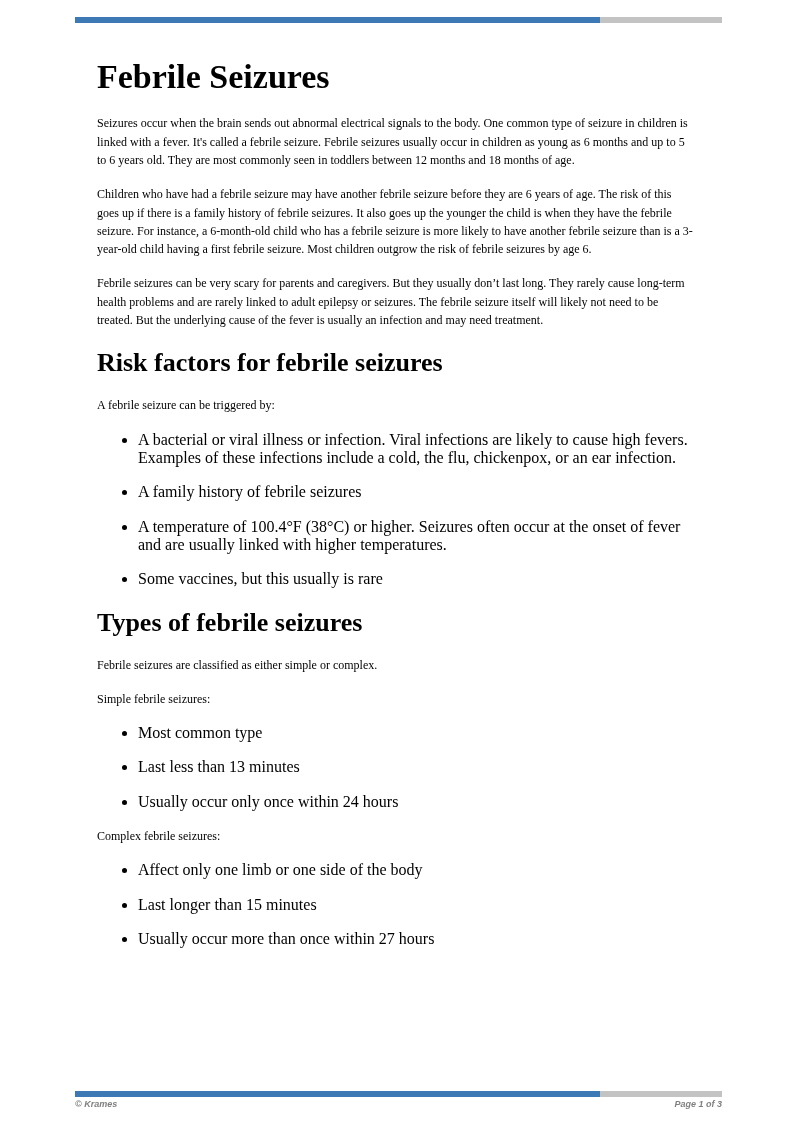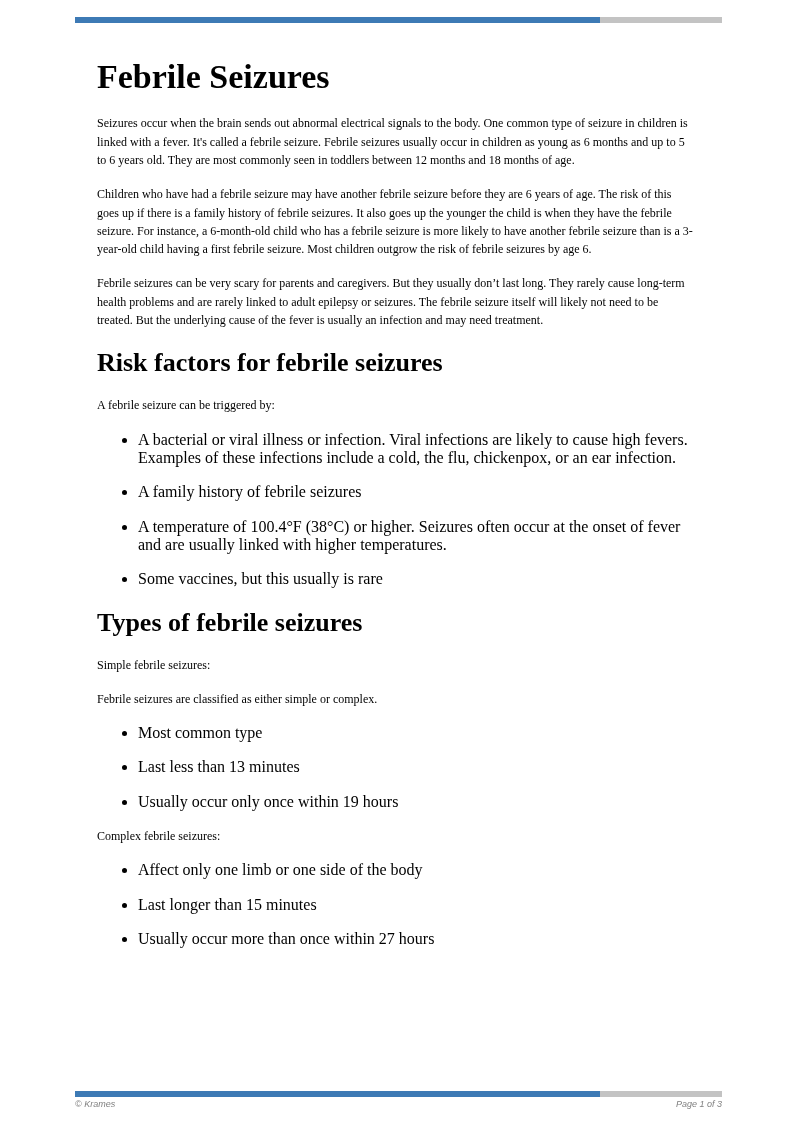--- a/index.html
+++ b/index.html
@@ -95,41 +95,41 @@
     <h2 class="section-heading">Risk factors for febrile seizures</h2>
     <p class="body-text">A febrile seizure can be triggered by:</p>
     <ul class="bullet-list">
       <li>A bacterial or viral illness or infection. Viral infections are likely to cause high fevers. Examples of these infections include a cold, the flu, chickenpox, or an ear infection.</li>
       <li>A family history of febrile seizures</li>
       <li>A temperature of 100.4°F (38°C) or higher. Seizures often occur at the onset of fever and are usually linked with higher temperatures.</li>
       <li>Some vaccines, but this usually is rare</li>
     </ul>
 
     <h2 class="section-heading">Types of febrile seizures</h2>
+    <p class="body-text">Febrile seizures are classified as either simple or complex.</p>
+
     <p class="body-text">Simple febrile seizures:</p>
-
-    <p class="body-text">Febrile seizures are classified as either simple or complex.</p>
     <ul class="bullet-list">
       <li>Most common type</li>
       <li>Last less than 13 minutes</li>
-      <li>Usually occur only once within 19 hours</li>
+      <li>Usually occur only once within 24 hours</li>
     </ul>
 
     <p class="body-text">Complex febrile seizures:</p>
     <ul class="bullet-list">
       <li>Affect only one limb or one side of the body</li>
       <li>Last longer than 15 minutes</li>
       <li>Usually occur more than once within 27 hours</li>
     </ul>
 
   </div>
 
   <div class="bar bar-bottom">
     <div class="bar-blue" style="background: rgb(61, 122, 181);"></div>
     <div class="bar-gray" style="background: rgb(195, 195, 195);"></div>
   </div>
 
-  <div class="footer-text" style="color: rgb(128, 128, 128);">
+  <div class="footer-text" style="color: rgb(128, 128, 128); font-weight: bold;">
     <span>© Krames</span>
     <span>Page 1 of 3</span>
   </div>
 
 </div>
 
 </body></html>

